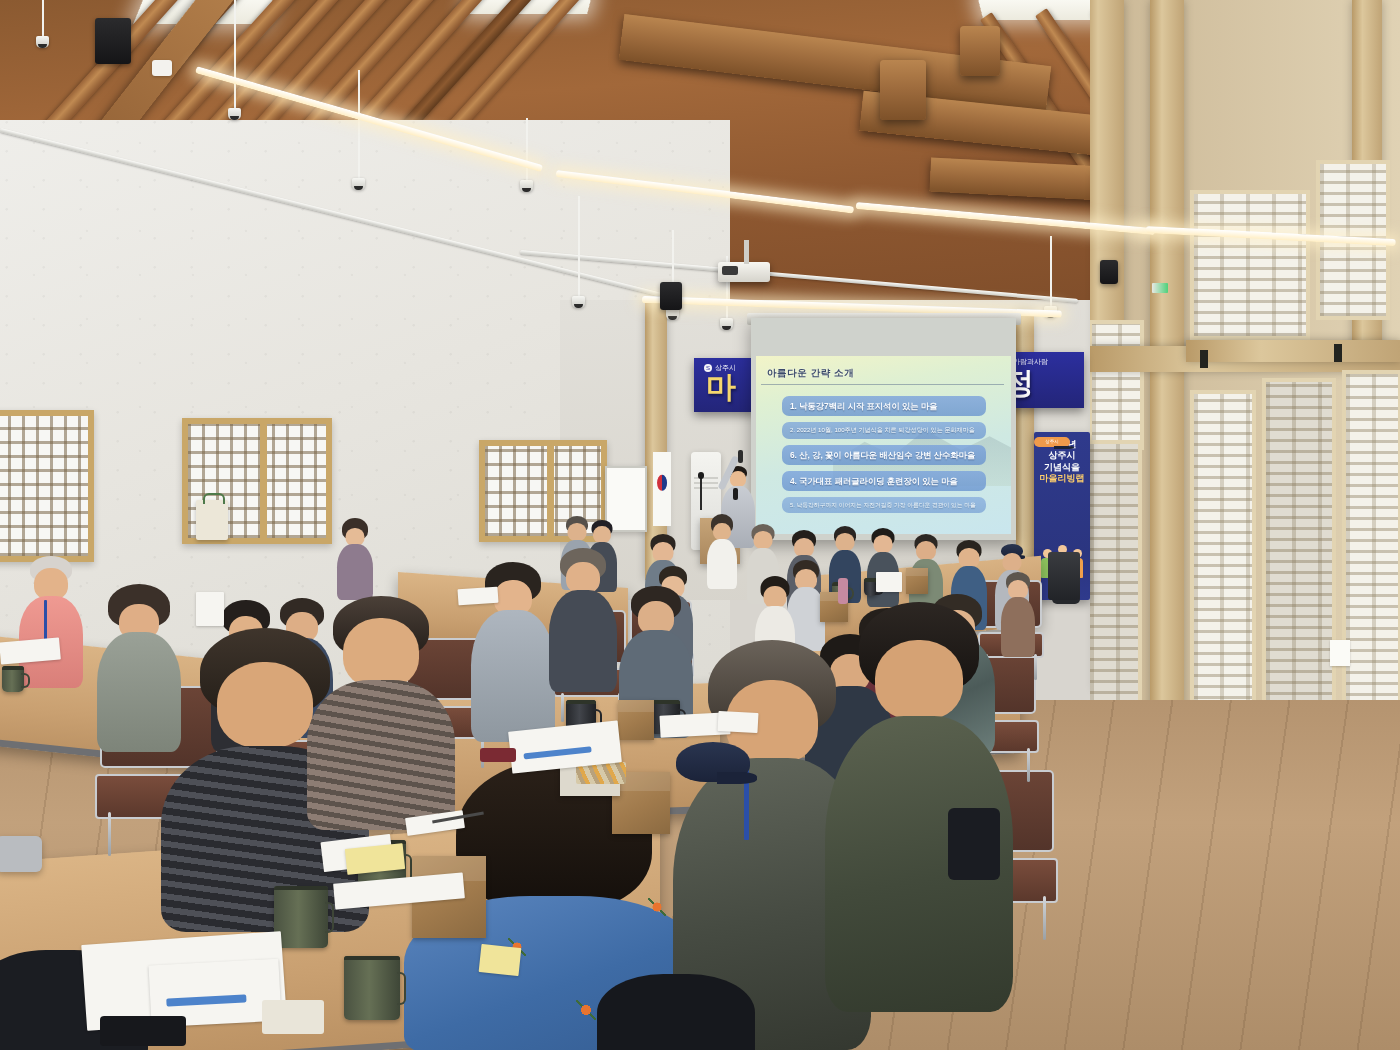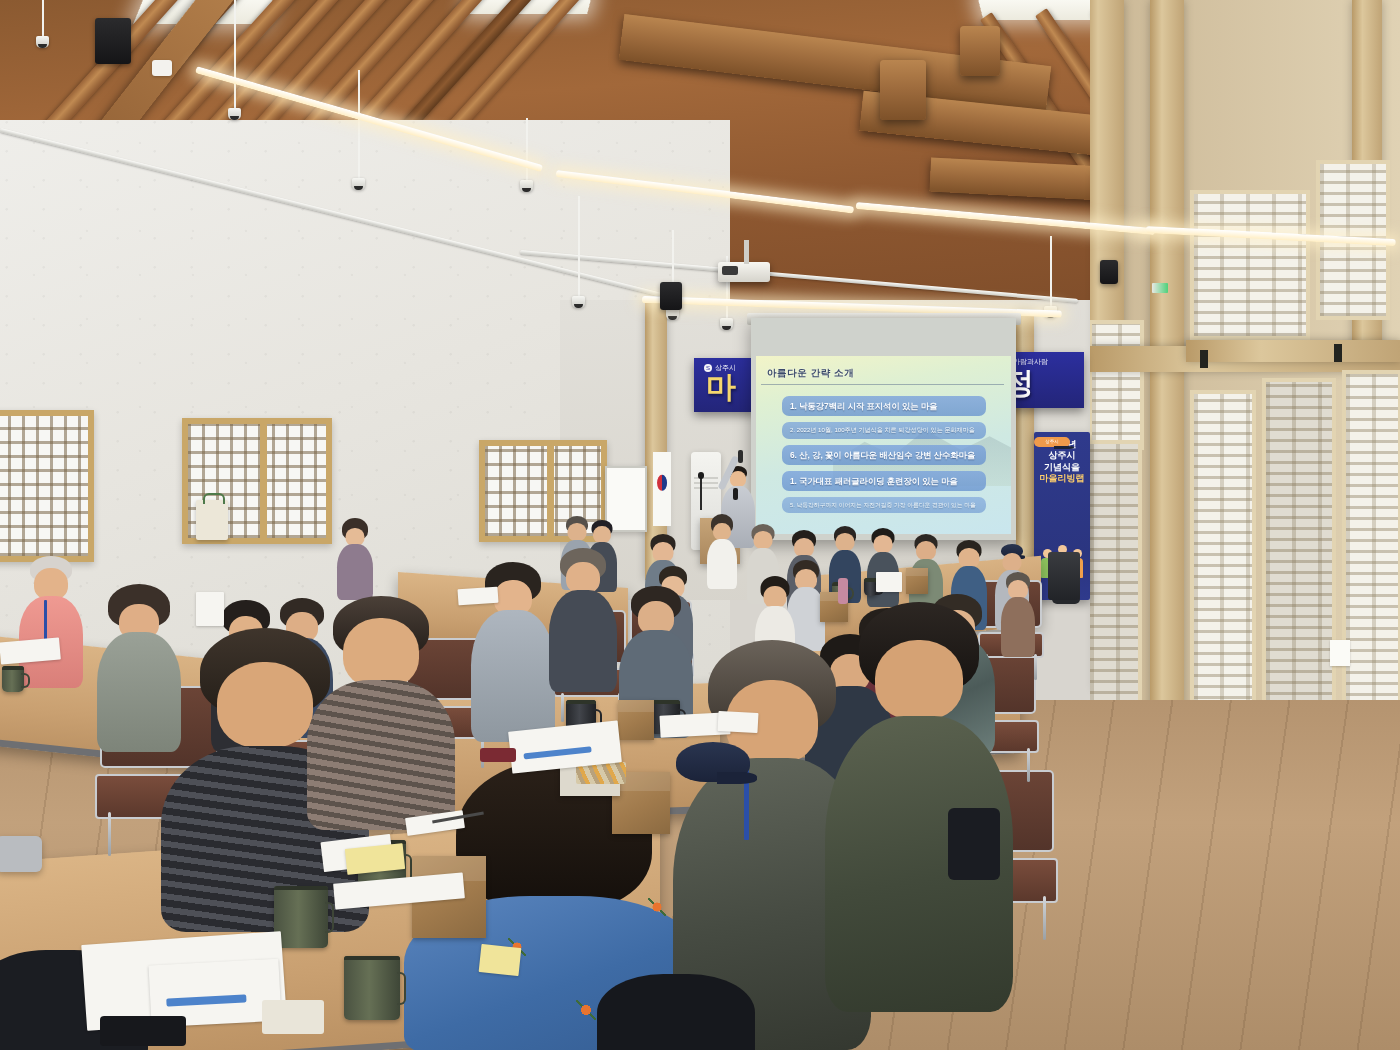--- a/index.html
+++ b/index.html
@@ -343,21 +343,21 @@
   </div>
 
   <div class="screen-roller"></div>
   <div class="screen-frame"></div>
   <div class="slide">
     <div class="hills"></div>
     <div class="slide-title">아름다운 간략 소개</div>
     <div class="bullet b1">1.  낙동강7백리 시작 표지석이 있는 마을</div>
     <div class="bullet b2">2.  2022년 10월, 100주년 기념식을 치른 퇴강성당이 있는 문화재마을</div>
     <div class="bullet b3">6.  산, 강, 꽃이 아름다운 배산임수 강변 산수화마을</div>
-    <div class="bullet b4">1.  국가대표 패러글라이딩 훈련장이 있는 마을</div>
+    <div class="bullet b4">4.  국가대표 패러글라이딩 훈련장이 있는 마을</div>
     <div class="bullet b5">5.  낙동강하구까지 이어지는 자전거길중 가장 아름다운 경관이 있는 마을</div>
   </div>
 
   <div class="rollup">
     <div class="cap">상주시</div>
     <div class="ltext">
       <div>2024년</div>
       <div>상주시</div>
       <div>기념식을</div>
       <div class="hl">마을리빙랩</div>

